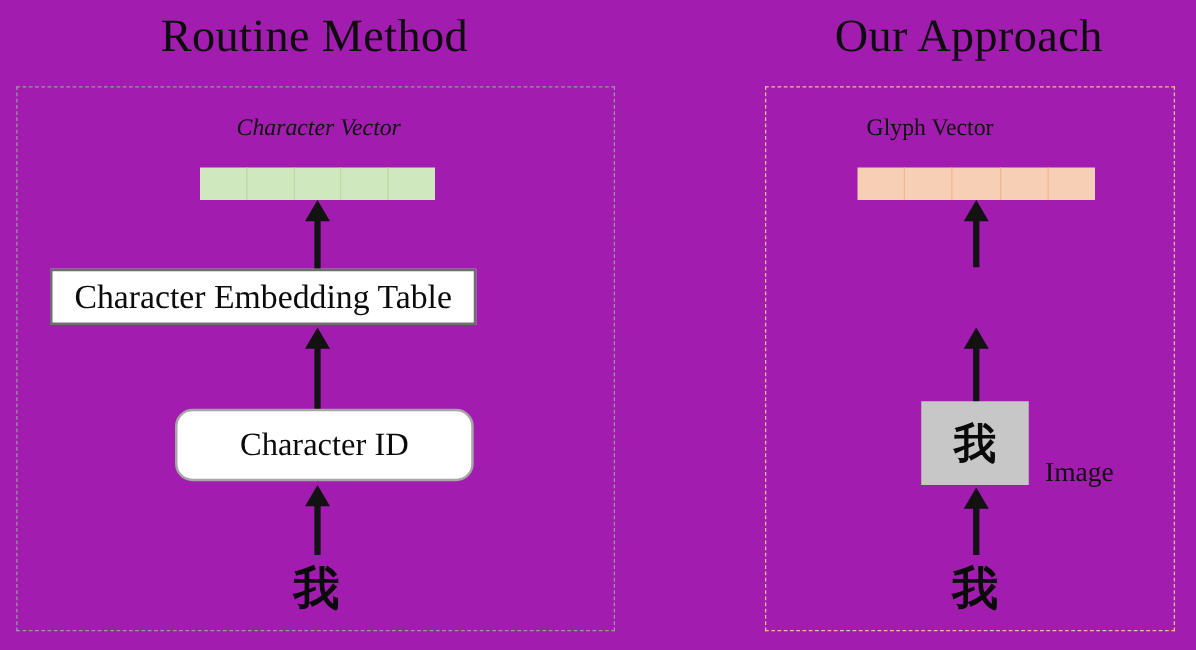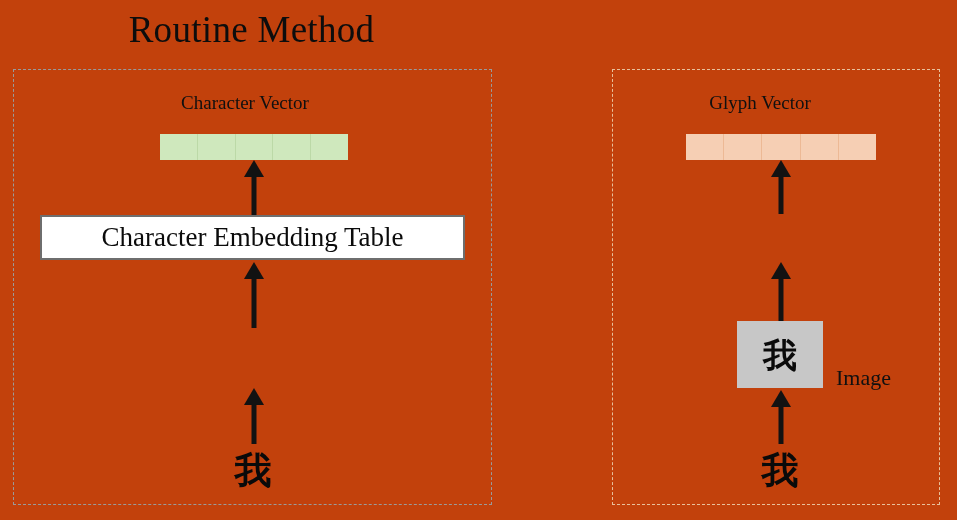--- a/index.html
+++ b/index.html
@@ -4,21 +4,21 @@
 <style>
   html, body {
     margin: 0;
     padding: 0;
     background: #ffffff;
   }
   #canvas {
     position: relative;
     width: 957px;
     height: 520px;
-    background: #c2410c;
+    background: #a21caf;
     overflow: hidden;
     font-family: "Liberation Serif", "DejaVu Serif", serif;
   }
 
   
   .panel-title {
     position: absolute;
     font-family: "Liberation Serif", "DejaVu Serif", serif;
     font-size: 37px;
     color: #0d0d0d;
@@ -45,22 +45,22 @@
 
   
   .caption {
     position: absolute;
     font-family: "Liberation Serif", "DejaVu Serif", serif;
     font-size: 19px;
     color: #101010;
     text-align: center;
     white-space: nowrap;
   }
-  #cap-charvec  { left: 90px; top: 92px;  width: 310px; }
-  #cap-glyphvec { left: 620px; top: 92px;  width: 280px; }
+  #cap-charvec  { left: 100px; top: 92px;  width: 310px; font-style: italic; }
+  #cap-glyphvec { left: 604px; top: 92px;  width: 280px; }
 
   
   .vec-bar {
     position: absolute;
     display: flex;
   }
   .vec-cell {
     flex: 1 1 0;
     height: 100%;
     box-sizing: border-box;
@@ -88,21 +88,21 @@
     position: absolute;
     box-sizing: border-box;
     display: flex;
     align-items: center;
     justify-content: center;
     background: #ffffff;
     font-family: "Liberation Serif", "DejaVu Serif", serif;
     color: #0b0b0b;
   }
   #box-embed-table {
-    left: 40px; top: 215px; width: 425px; height: 45px;
+    left: 40px; top: 215px; width: 341px; height: 45px;
     border: 2.5px solid #6e6e6e;
     font-size: 27px;
   }
   #box-char-id {
     left: 140px; top: 327px; width: 239px; height: 58px;
     border: 2.2px solid #a6a6a6;
     border-radius: 14px;
     font-size: 26px;
   }
   #box-hanglyph {
@@ -152,20 +152,21 @@
   #han-left  { left: 203px; top: 452px; width: 100px; }
   #han-right { left: 730px; top: 452px; width: 100px; }
 </style>
 </head>
 <body>
 
 <div id="canvas">
 
   <div class="panel-title" id="title-left">Routine Method</div>
 
+  <div class="panel-title" id="title-right">Our Approach</div>
 
   <div class="panel" id="panel-left"></div>
 
   <div class="caption" id="cap-charvec">Character Vector</div>
 
   <div class="vec-bar" id="vec-green">
     <span class="vec-cell"></span>
     <span class="vec-cell"></span>
     <span class="vec-cell"></span>
     <span class="vec-cell"></span>
@@ -183,20 +184,23 @@
     <span>Character Embedding Table</span>
   </div>
 
   <div class="arrow" style="left:243px; top:262px;">
     <svg width="22" height="66" viewBox="0 0 22 66">
       <rect x="8.5" y="14" width="5" height="52" fill="#121212"></rect>
       <polygon points="11,0 21,17 1,17" fill="#121212"></polygon>
     </svg>
   </div>
 
+  <div class="box" id="box-char-id">
+    <span>Character ID</span>
+  </div>
 
   <div class="arrow" style="left:243px; top:388px;">
     <svg width="22" height="56" viewBox="0 0 22 56">
       <rect x="8.5" y="14" width="5" height="42" fill="#121212"></rect>
       <polygon points="11,0 21,17 1,17" fill="#121212"></polygon>
     </svg>
   </div>
 
   <div class="han-bottom" id="han-left">我</div>
 

